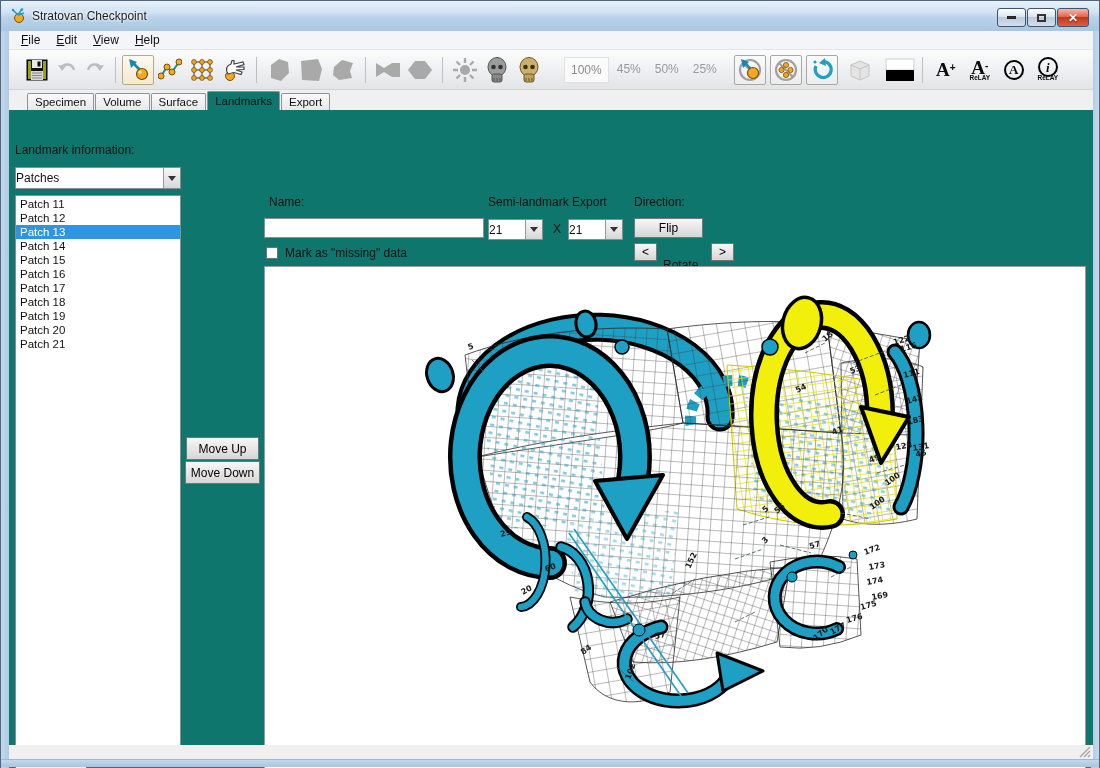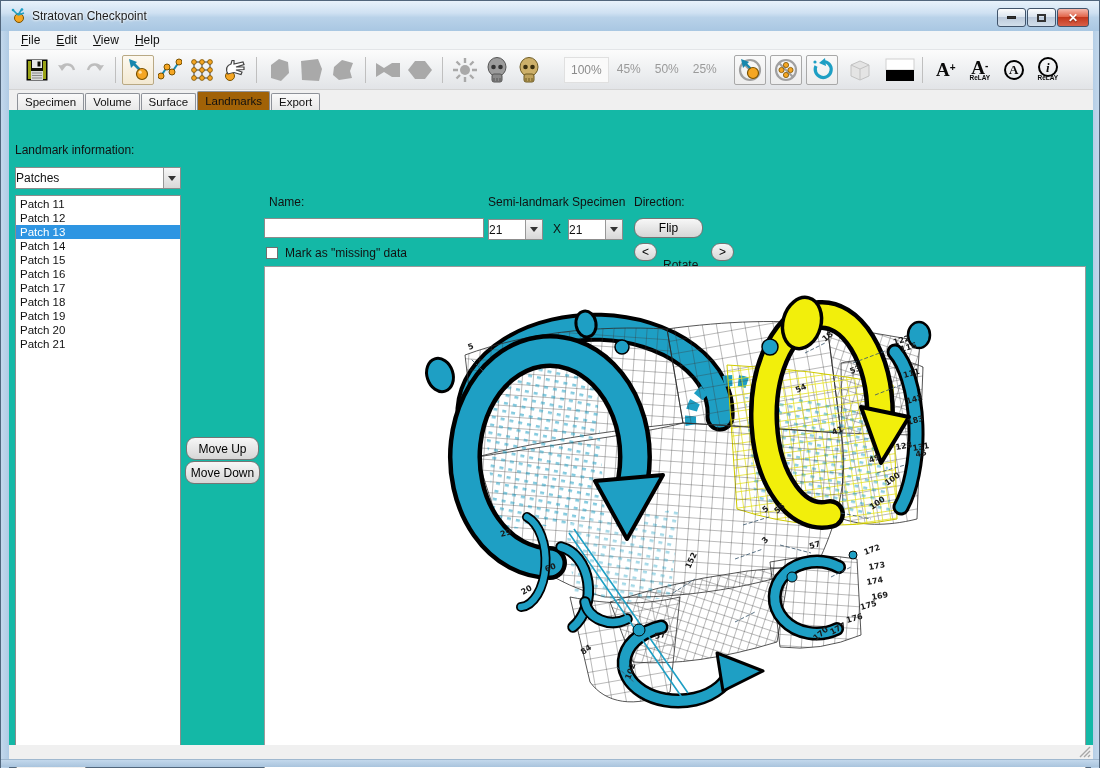--- a/index.html
+++ b/index.html
@@ -35,40 +35,40 @@
   .tb-btn { border:1px solid #b9a984; background:linear-gradient(#fdf9f0,#f3e9d2); border-radius:2px; }
   .tb-toggle { border:1px solid #a8a8a8; background:linear-gradient(#fafafa,#ededed); border-radius:2px; }
   .tb-zoom { font-size:12px; color:#9a9a9a; padding:5px 6px; margin:0 1px; flex:none; }
   .tb-zoom.on { background:#fafafa; border:1px solid #e0e0e0; color:#8b8b8b; }
   .tb-text { color:#0a0a0a; text-align:center; line-height:1; flex:none; display:flex; flex-direction:column; align-items:center; justify-content:center; width:34px; }
   .tb-text .big { font-size:19px; font-weight:bold; font-family:"Liberation Serif", serif; }
   .tb-text .sup { font-size:10px; font-weight:bold; vertical-align:super; }
   .tb-text .relay { font-size:6.5px; font-weight:bold; letter-spacing:0; margin-top:-2px; }
   .circle-glyph { width:20px; height:20px; border:2.5px solid #000; border-radius:50%; display:flex; align-items:center; justify-content:center; font-weight:bold; font-family:"Liberation Serif", serif; font-size:13px; }
 
-  #tabbar { position:absolute; left:0; top:59px; width:100%; height:20px; padding-left:8px; display:flex; align-items:flex-end; }
+  #tabbar { position:absolute; left:0; top:59px; width:100%; height:20px; padding-left:18px; display:flex; align-items:flex-end; }
   .tab { height:17px; padding:2px 7px 0 7px; margin-right:1px; font-size:11.5px; color:#111;
     border:1px solid #8e9299; border-bottom:none; border-radius:2px 2px 0 0;
     background:linear-gradient(#fafafa,#e8e8e8); }
-  .tab.active { height:19px; background:#a16207; padding-top:3px; }
-
-  #workarea { position:absolute; left:0; top:79px; width:100%; height:635px; background:#14b8a6; }
+  .tab.active { height:19px; background:#0f766e; padding-top:3px; }
+
+  #workarea { position:absolute; left:0; top:79px; width:100%; height:635px; background:#0f766e; }
 
   
   #lm-label { position:absolute; left:6px; top:33px; }
   .combo { position:absolute; background:#fff; border:1px solid #8c8c8c; display:flex; align-items:center; }
   .combo .val { flex:1; padding-left:0; font-size:12px; }
   .combo .dd { width:17px; align-self:stretch; border-left:1px solid #979797;
     background:linear-gradient(#f6f6f6,#d8d8d8); display:flex; align-items:center; justify-content:center; }
   .dd-arrow { width:0; height:0; border-left:4px solid transparent; border-right:4px solid transparent; border-top:5px solid #333; }
   #patch-combo { left:6px; top:57px; width:166px; height:22px; }
   #patch-list { position:absolute; left:6px; top:85px; width:166px; height:560px; background:#fff; border:1px solid #8c8c8c; overflow:hidden; padding-top:1px; }
   .list-row { height:14px; line-height:14px; padding-left:4px; font-size:11.5px; }
   .list-row.sel { background:#2e95e2; color:#fff; }
-  .btn { position:absolute; border:1px solid #757575; border-radius:9px;
+  .btn { position:absolute; border:1px solid #757575; border-radius:0;
     background:linear-gradient(#f7f7f7,#e0e0e0 70%,#d6d6d6); font-size:12px; color:#000;
     display:flex; align-items:center; justify-content:center; font-family:"Liberation Sans", sans-serif; }
   #btn-moveup { left:177px; top:327px; width:73px; height:23px; }
   #btn-movedown { left:176px; top:351px; width:75px; height:23px; }
   #btn-delete { left:6px; top:652px; width:72px; height:22px; }
 
   
   #name-label { position:absolute; left:260px; top:85px; }
   #name-input { position:absolute; left:255px; top:108px; width:220px; height:20px; border:1px solid #8c8c8c; background:#fff; font-size:12px; padding:0 3px; font-family:"Liberation Sans", sans-serif; }
   #missing-box { position:absolute; left:257px; top:137px; width:12px; height:12px; border:1px solid #707070; background:#fff; }
@@ -350,21 +350,21 @@
 
       <div class="btn" id="btn-moveup">Move Up</div>
       <div class="btn" id="btn-movedown">Move Down</div>
       <div class="btn" id="btn-delete">Delete</div>
 
       <div id="name-label">Name:</div>
       <input id="name-input" type="text" value="" style="">
       <div id="missing-box"></div>
       <div id="missing-label">Mark as "missing" data</div>
 
-      <div id="density-label">Semi-landmark Specimen</div>
+      <div id="density-label">Semi-landmark Export</div>
       <div class="combo" id="density-x">
         <span class="val">21</span>
         <span class="dd">
             <span class="dd-arrow"></span>
           </span>
       </div>
       <div id="density-sep">X</div>
       <div class="combo" id="density-y">
         <span class="val">21</span>
         <span class="dd">

